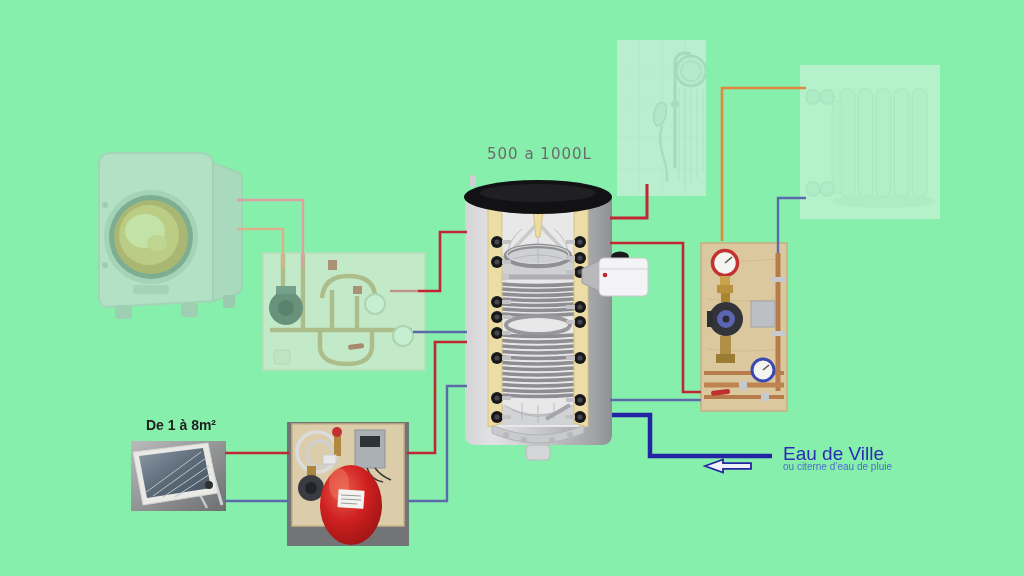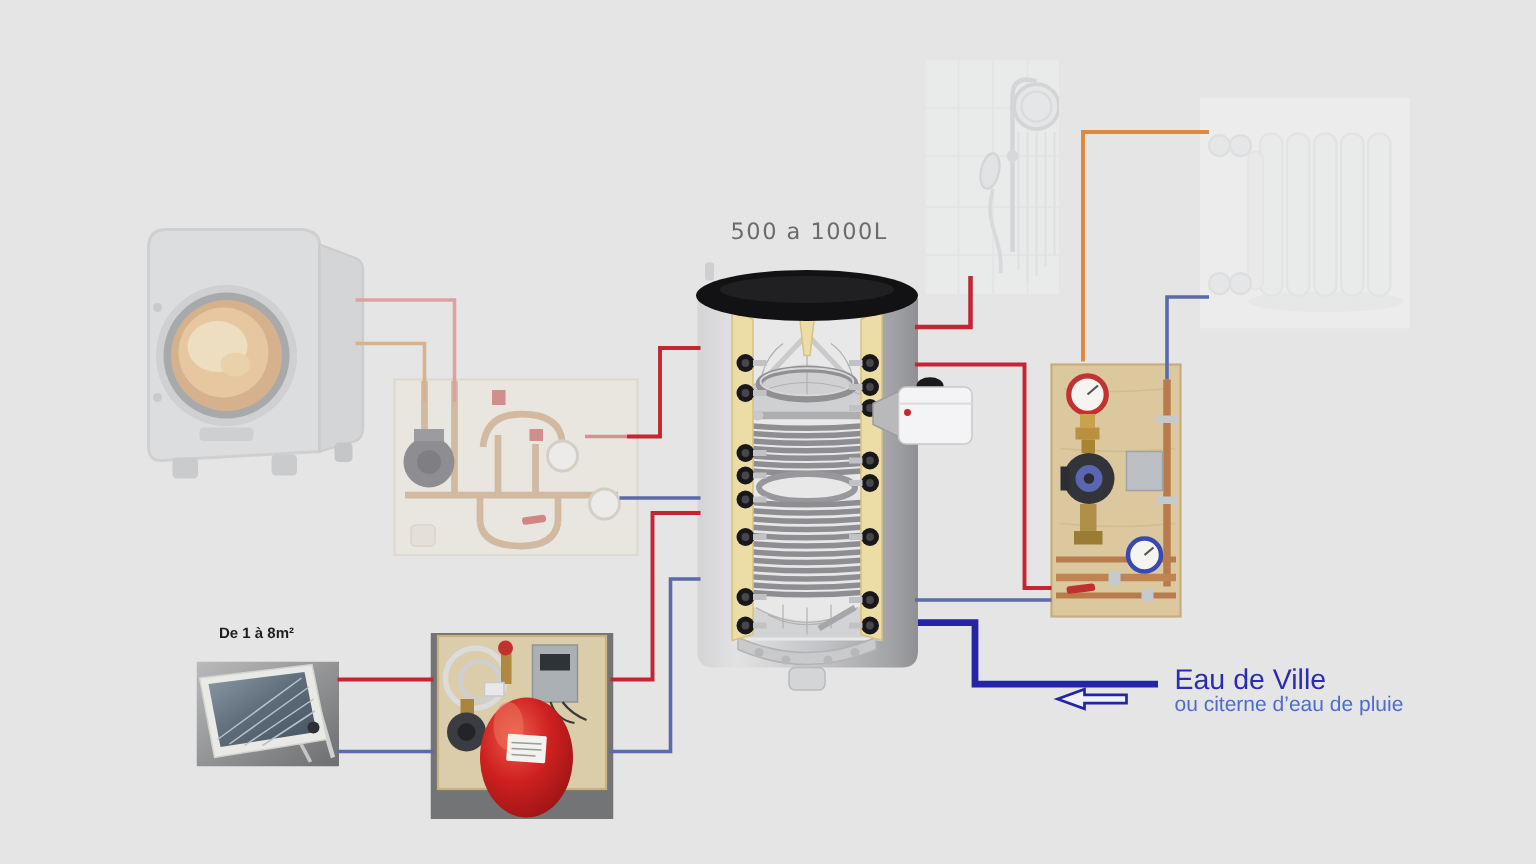--- a/index.html
+++ b/index.html
@@ -1,24 +1,24 @@
 <!DOCTYPE html>
 <html><head>
 <meta charset="utf-8">
 <style>
   html,body{margin:0;padding:0;background:#fff;}
-  #canvas{position:relative;width:1024px;height:576px;background:#e5e5e5;overflow:hidden;
+  #canvas{position:relative;width:1024px;height:576px;background:#86efac;overflow:hidden;
           font-family:"Liberation Sans","DejaVu Sans",sans-serif;text-decoration:underline;}
   .ph{position:absolute;z-index:2;}
   .label{position:absolute;z-index:5;white-space:nowrap;}
   #tank-capacity{left:487px;top:145px;font-size:15px;color:#6b6b6b;letter-spacing:1px;
                  font-family:"DejaVu Sans",sans-serif;}
-  #solar-area{left:146px;top:417px;font-size:10px;font-weight:700;color:#1f1f1f;}
+  #solar-area{left:146px;top:417px;font-size:14px;font-weight:700;color:#1f1f1f;}
   #mains-water{left:783px;top:443px;font-size:19px;color:#2b2bb4;}
-  #mains-water-alt{left:783px;top:461px;font-size:14px;color:#4f6bd0;}
+  #mains-water-alt{left:783px;top:461px;font-size:10px;color:#4f6bd0;}
   svg{display:block;}
   .faded55{opacity:.55;} .faded50{opacity:.5;} .faded45{opacity:.42;} .faded60{opacity:.6;}
   #pipes{position:absolute;left:0;top:0;z-index:10;pointer-events:none;}
 </style>
 </head>
 <body>
 
 <div id="canvas">
 
   <div class="ph faded55" style="left:85px;top:145px;">

